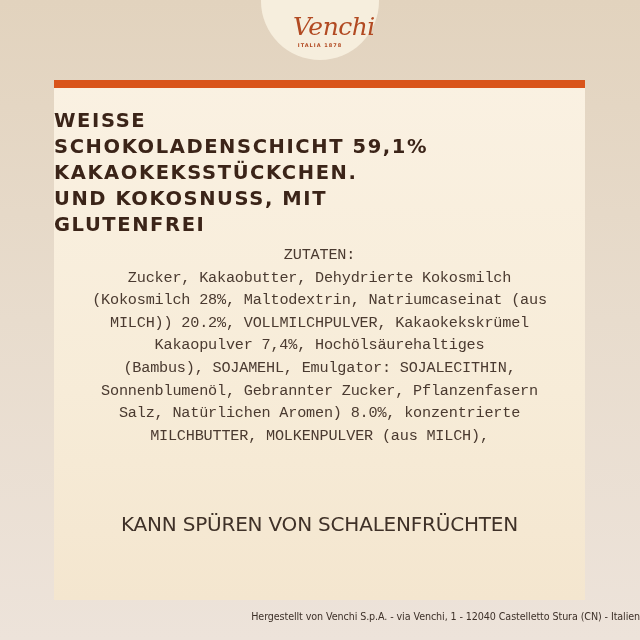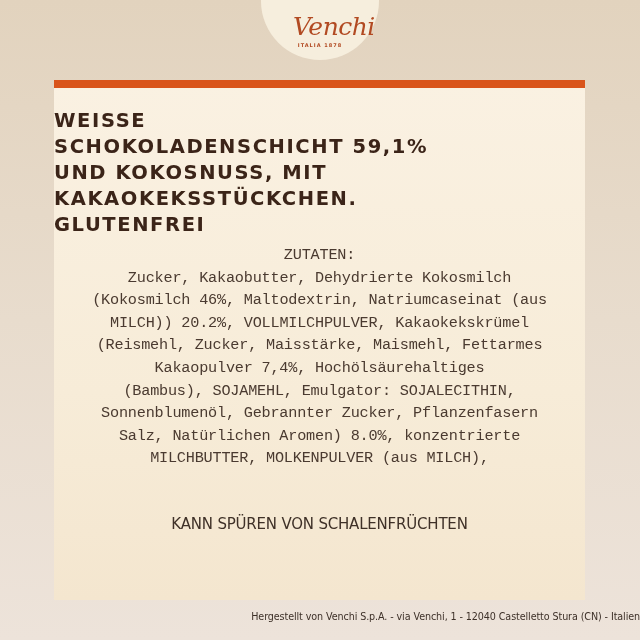--- a/index.html
+++ b/index.html
@@ -37,21 +37,21 @@
     .title div { white-space: nowrap; }
     .ingredients {
       position: absolute; left: 0; top: 164px; width: 100%; text-align: center;
       font-family: Liberation Mono, monospace; font-weight: normal; color: #4a3a30;
       font-size: 15.2px; line-height: 22.6px; letter-spacing: -0.2px;
     }
     .ingredients div { white-space: nowrap; }
     .warning {
       position: absolute; left: 0; top: 433px; width: 100%; text-align: center;
       font-family: "DejaVu Sans", sans-serif; color: #3f3128;
-      font-size: 15px; line-height: 22.6px; letter-spacing: -0.2px;
+      font-size: 20px; line-height: 22.6px; letter-spacing: -0.2px;
     }
     .warning div { white-space: nowrap; }
     .footer {
       position: absolute; left: 0; top: 611px; width: 640px; text-align: right;
       font-family: "DejaVu Sans", sans-serif; font-size: 9.6px; color: #3d3028;
       letter-spacing: -0.1px; white-space: nowrap;
     }
   </style>
 </head>
 <body>
@@ -60,31 +60,30 @@
   <span class="logo-word">Venchi</span>
   <span class="logo-sub">ITALIA 1878</span>
 </div>
 
 <div class="panel">
   <div class="panel-bar"></div>
 
   <div class="title">
     <div>WEISSE</div>
     <div>SCHOKOLADENSCHICHT 59,1%</div>
+    <div>KAKAOKEKSSTÜCKCHEN.</div>
     <div>UND KOKOSNUSS, MIT</div>
-    <div>KAKAOKEKSSTÜCKCHEN.</div>
     <div>GLUTENFREI</div>
   </div>
 
   <div class="ingredients">
     <div>ZUTATEN:</div>
     <div>Zucker, Kakaobutter, Dehydrierte Kokosmilch</div>
-    <div>(Kokosmilch 46%, Maltodextrin, Natriumcaseinat (aus</div>
+    <div>(Kokosmilch 28%, Maltodextrin, Natriumcaseinat (aus</div>
     <div>MILCH)) 20.2%, VOLLMILCHPULVER, Kakaokekskrümel</div>
-    <div>(Reismehl, Zucker, Maisstärke, Maismehl, Fettarmes</div>
     <div>Kakaopulver 7,4%, Hochölsäurehaltiges</div>
     <div>(Bambus), SOJAMEHL, Emulgator: SOJALECITHIN,</div>
     <div>Sonnenblumenöl, Gebrannter Zucker, Pflanzenfasern</div>
     <div>Salz, Natürlichen Aromen) 8.0%, konzentrierte</div>
     <div>MILCHBUTTER, MOLKENPULVER (aus MILCH),</div>
   </div>
 
   <div class="warning">
     <div>KANN SPÜREN VON SCHALENFRÜCHTEN</div>
   </div>

